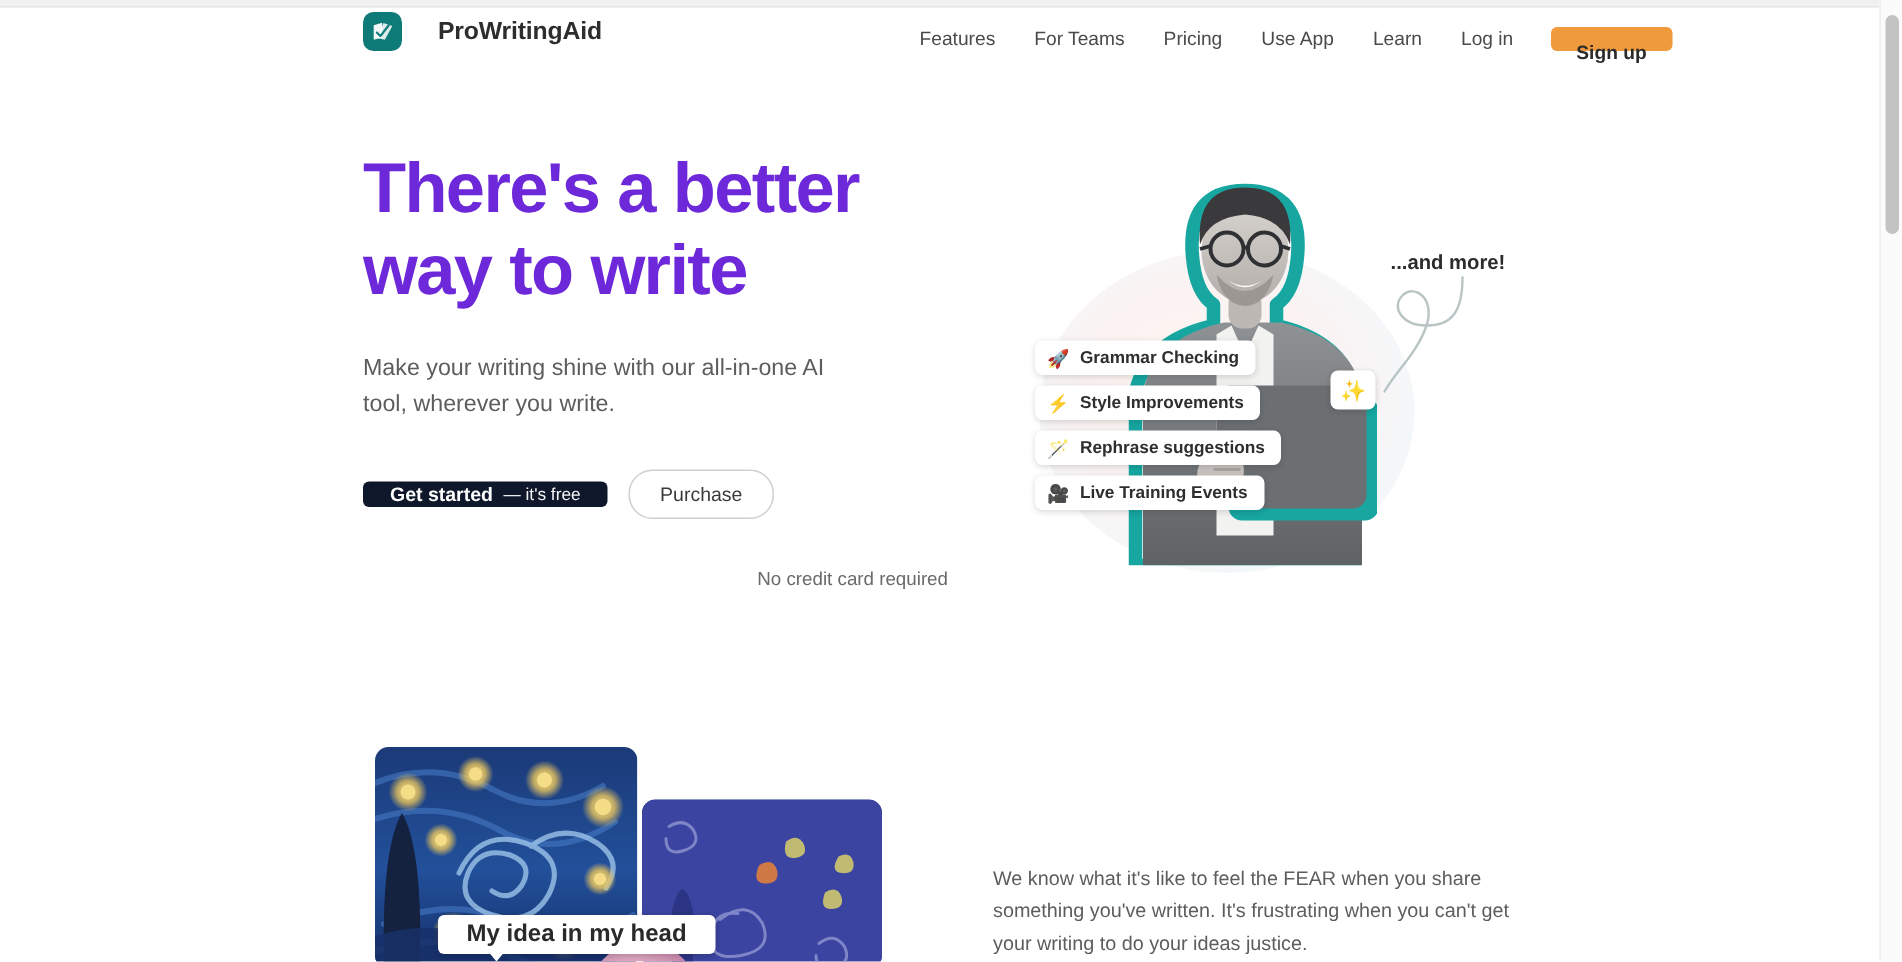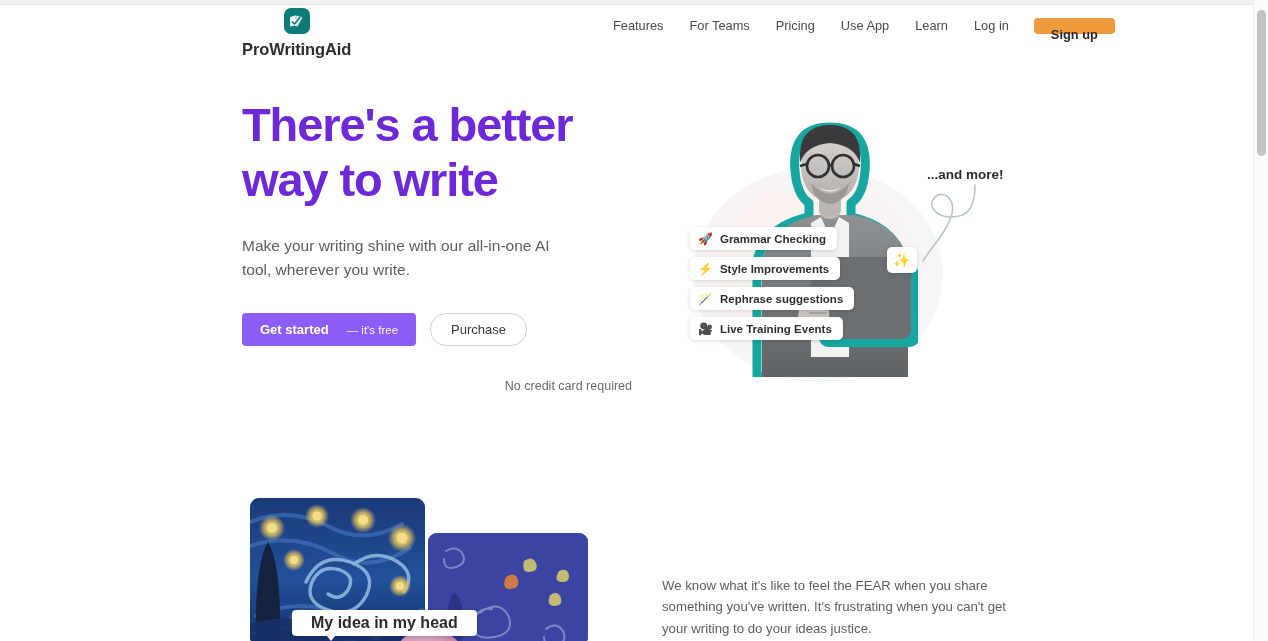--- a/index.html
+++ b/index.html
@@ -40,23 +40,22 @@
   }
 
   
   .site-header {
     position: absolute; top: 5px; left: 0;
     width: 1253px; height: 42px;
     display: flex; align-items: center;
   }
   .brand {
     position: absolute; left: 242px; top: 3px;
-    display: flex; align-items: center; gap: 6px;
+    display: flex; align-items: center; gap: 24px;
     text-decoration: none;
-    flex-direction: column;
   }
   .brand-mark {
     width: 26px; height: 26px;
     border-radius: 7px;
     background: #0f7b78;
     display: flex; align-items: center; justify-content: center;
     flex: none;
   }
   .brand-name {
     font-size: 16.5px; font-weight: 700; color: #2d2d2d;
@@ -92,27 +91,27 @@
     font-size: 47px; line-height: 1.17; font-weight: 700;
     color: #6d28d9; letter-spacing: -1.1px;
   }
   .hero-sub {
     margin-top: 26px;
     font-size: 15.5px; line-height: 1.55; color: #5d5d5d;
     max-width: 330px;
   }
   .hero-cta { margin-top: 31px; display: flex; align-items: center; gap: 14px; }
   .btn-primary {
-    background: #8b5cf6; color: #ffffff;
+    background: #0f172a; color: #ffffff;
     border: none; border-radius: 4px;
-    height: 33px; padding: 0 18px;
+    height: 17px; padding: 0 18px;
     font-size: 13px; font-weight: 700;
     font-family: "Liberation Sans", sans-serif;
     cursor: pointer; white-space: nowrap;
-    display: inline-flex; align-items: center; gap: 18px;
+    display: inline-flex; align-items: center; gap: 7px;
   }
   .btn-primary .free { font-weight: 400; font-size: 11.5px; opacity: .95; }
   .btn-outline {
     background: #ffffff; color: #3a3a3a;
     border: 1px solid #cfcfcf; border-radius: 16px;
     height: 33px; padding: 0 20px;
     font-size: 13px;
     font-family: "Liberation Sans", sans-serif;
     cursor: pointer; white-space: nowrap;
   }

